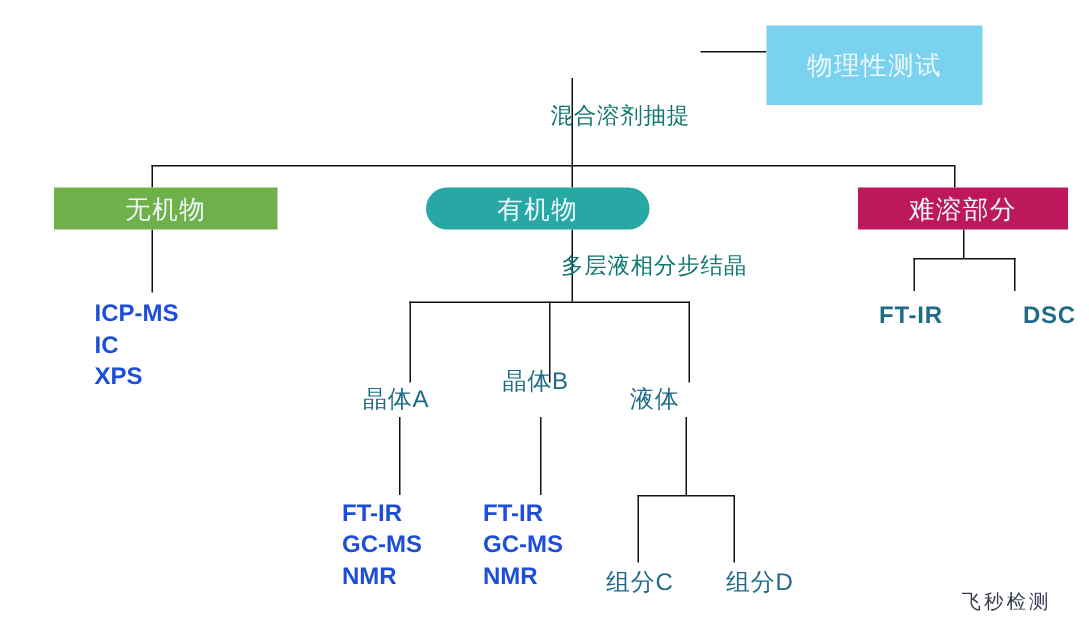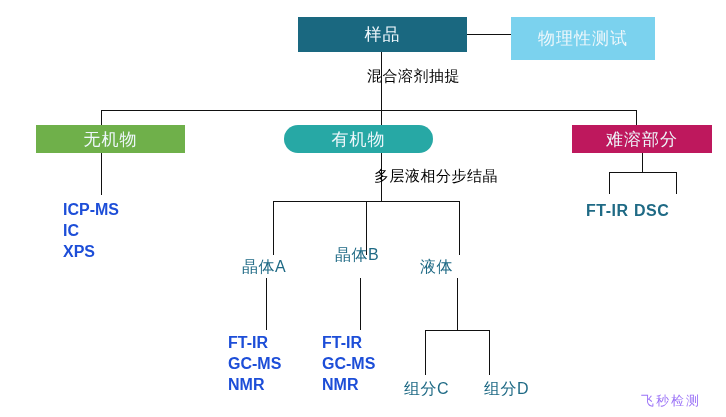--- a/index.html
+++ b/index.html
@@ -45,38 +45,37 @@
     position: absolute;
     color: #1d4ed8;
     font-size: 16px;
     line-height: 21px;
     white-space: nowrap;
   }
   .tech-list div { line-height: 21px; }
 
   .annot {
     position: absolute;
-    color: #000000;
+    color: #0f766e;
     font-size: 15px;
     letter-spacing: 0.5px;
     white-space: nowrap;
     line-height: 1;
-    font-family: Liberation Mono, monospace;
   }
 
   .line {
     position: absolute;
     background: #111111;
   }
   .line.h { height: 1px; }
   .line.v { width: 1px; }
 
   .watermark {
     position: absolute;
-    color: #8b5cf6;
+    color: #0f172a;
     font-size: 13px;
     letter-spacing: 2px;
     white-space: nowrap;
     opacity: 0.85;
   }
 </style>
 </head>
 <body>
 
 <div id="canvas">
@@ -105,44 +104,43 @@
   <div class="line v" style="left:459px; top:201px; height:54px;"></div>
 
   <div class="line v" style="left:266px; top:278px; height:52px;"></div>
   <div class="line v" style="left:360px; top:278px; height:52px;"></div>
 
   <div class="line v" style="left:457px; top:278px; height:52px;"></div>
   <div class="line h" style="left:425px; top:330px; width:65px;"></div>
   <div class="line v" style="left:425px; top:330px; height:45px;"></div>
   <div class="line v" style="left:489px; top:330px; height:45px;"></div>
 
-  <div class="box sample" style="left:298px; top:17px; width:169px; height:35px;">样品</div>
 
-  <div class="box physical" style="left:511px; top:17px; width:144px; height:43px;">物理性测试</div>
+  <div class="box physical" style="left:511px; top:17px; width:144px; height:53px;">物理性测试</div>
 
   <div class="box inorganic" style="left:36px; top:125px; width:149px; height:28px;">无机物</div>
 
   <div class="box organic" style="left:284px; top:125px; width:149px; height:28px;border-radius:14px;">有机物</div>
 
   <div class="box insoluble" style="left:572px; top:125px; width:140px; height:28px;">难溶部分</div>
 
   <div class="annot" style="left:367px; top:70px;">混合溶剂抽提</div>
 
   <div class="annot" style="left:374px; top:170px;text-align:center;">多层液相分步结晶</div>
 
 
   <div class="tech-list" style="left:63px; top:199px; font-weight:bold;">
     <div>ICP-MS</div>
     <div>IC</div>
     <div>XPS</div>
   </div>
 
   <div class="node-label" style="left:586px; top:203px; font-weight:bold;">FT-IR</div>
 
-  <div class="node-label" style="left:634px; top:203px; font-weight:bold;">DSC</div>
+  <div class="node-label" style="left:682px; top:203px; font-weight:bold;">DSC</div>
 
   <div class="node-label" style="left:242px; top:259px;">晶体A</div>
 
   <div class="node-label" style="left:335px; top:247px;">晶体B</div>
 
   <div class="node-label" style="left:420px; top:259px;">液体</div>
 
   <div class="node-label" style="left:404px; top:381px;">组分C</div>
 
   <div class="node-label" style="left:484px; top:381px;">组分D</div>

